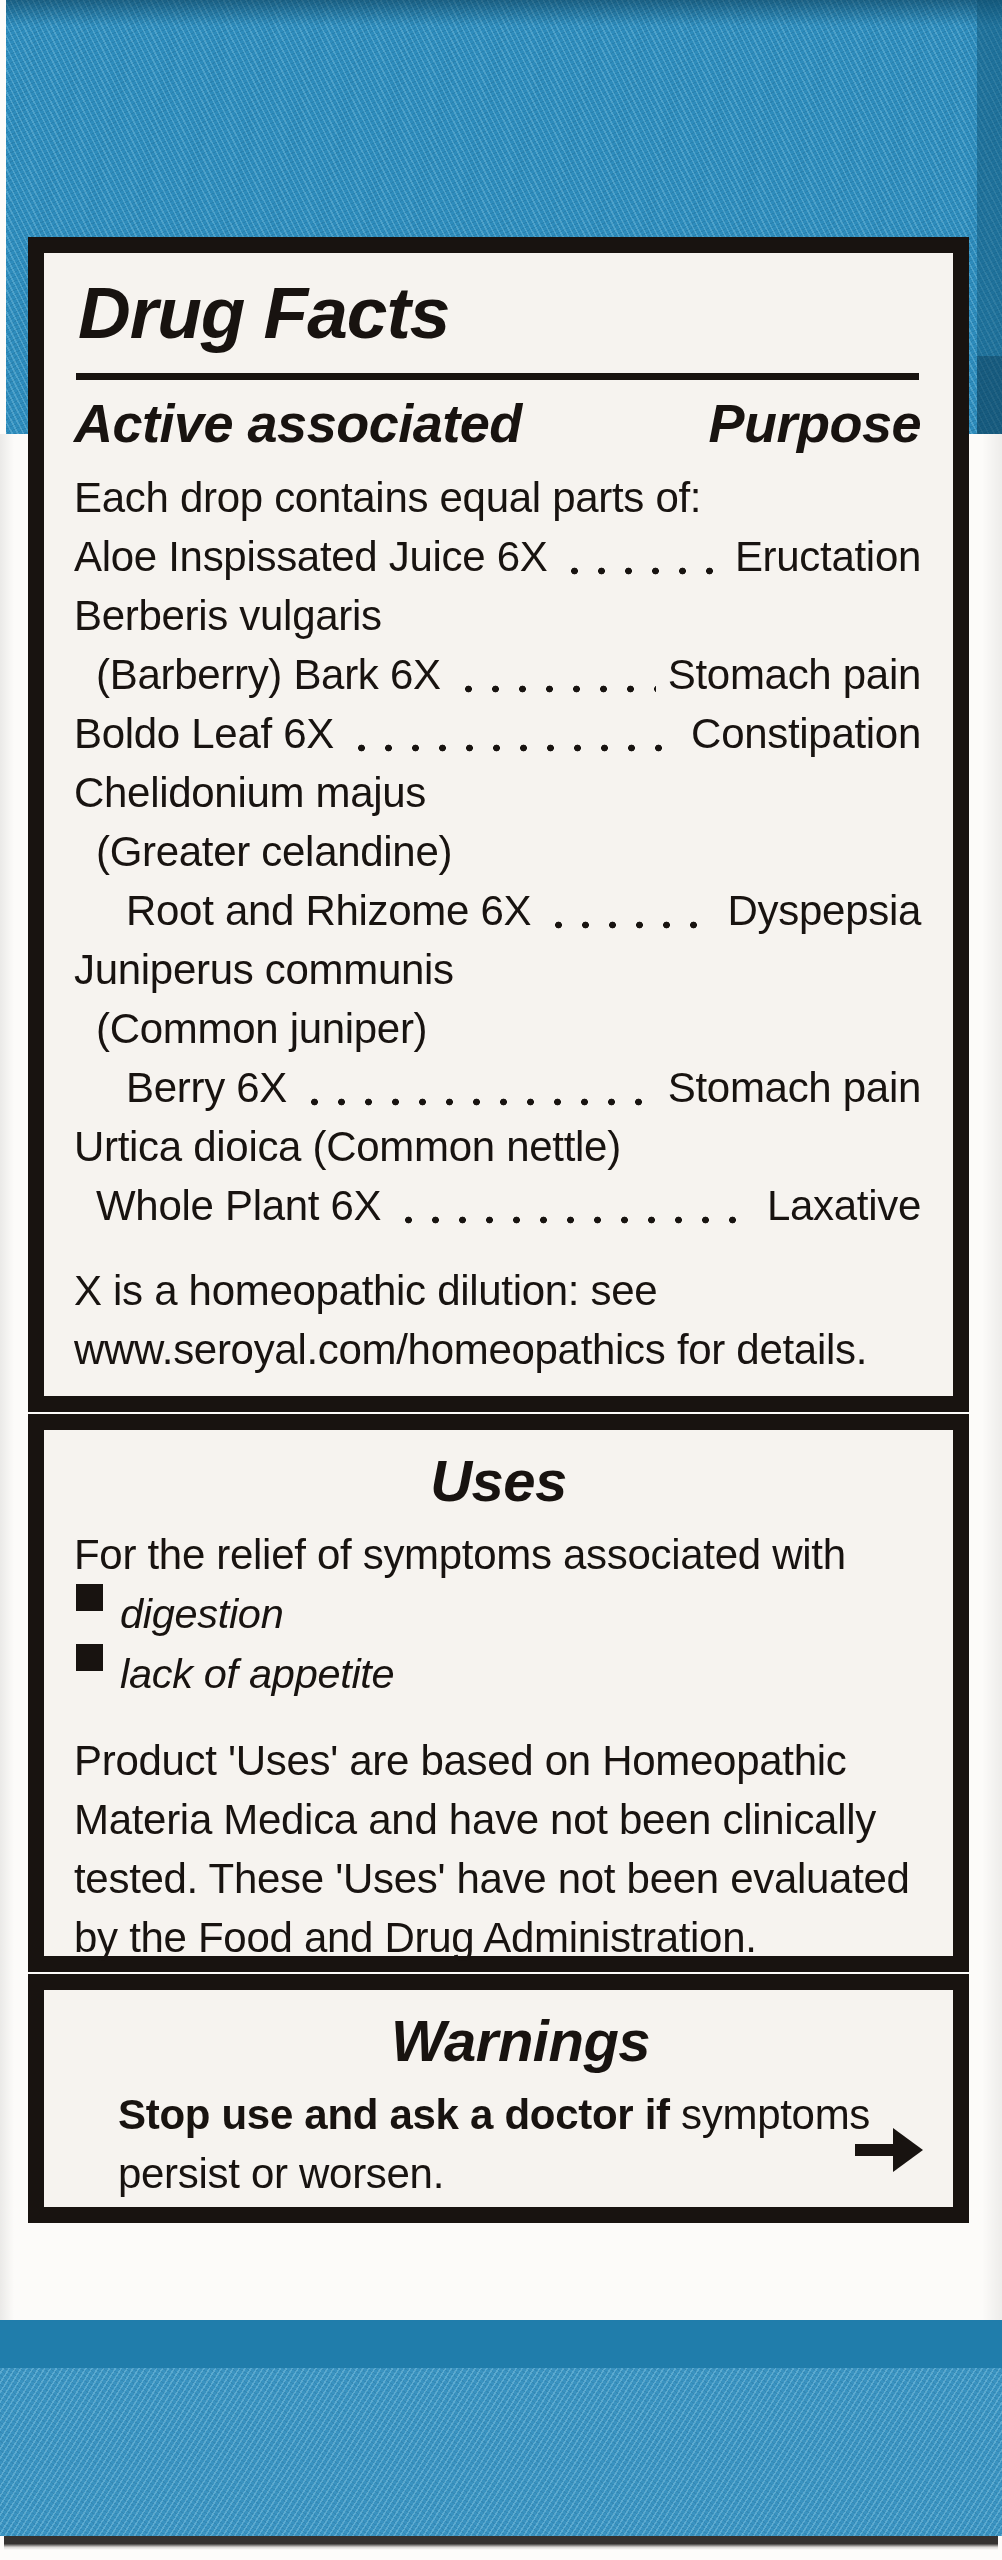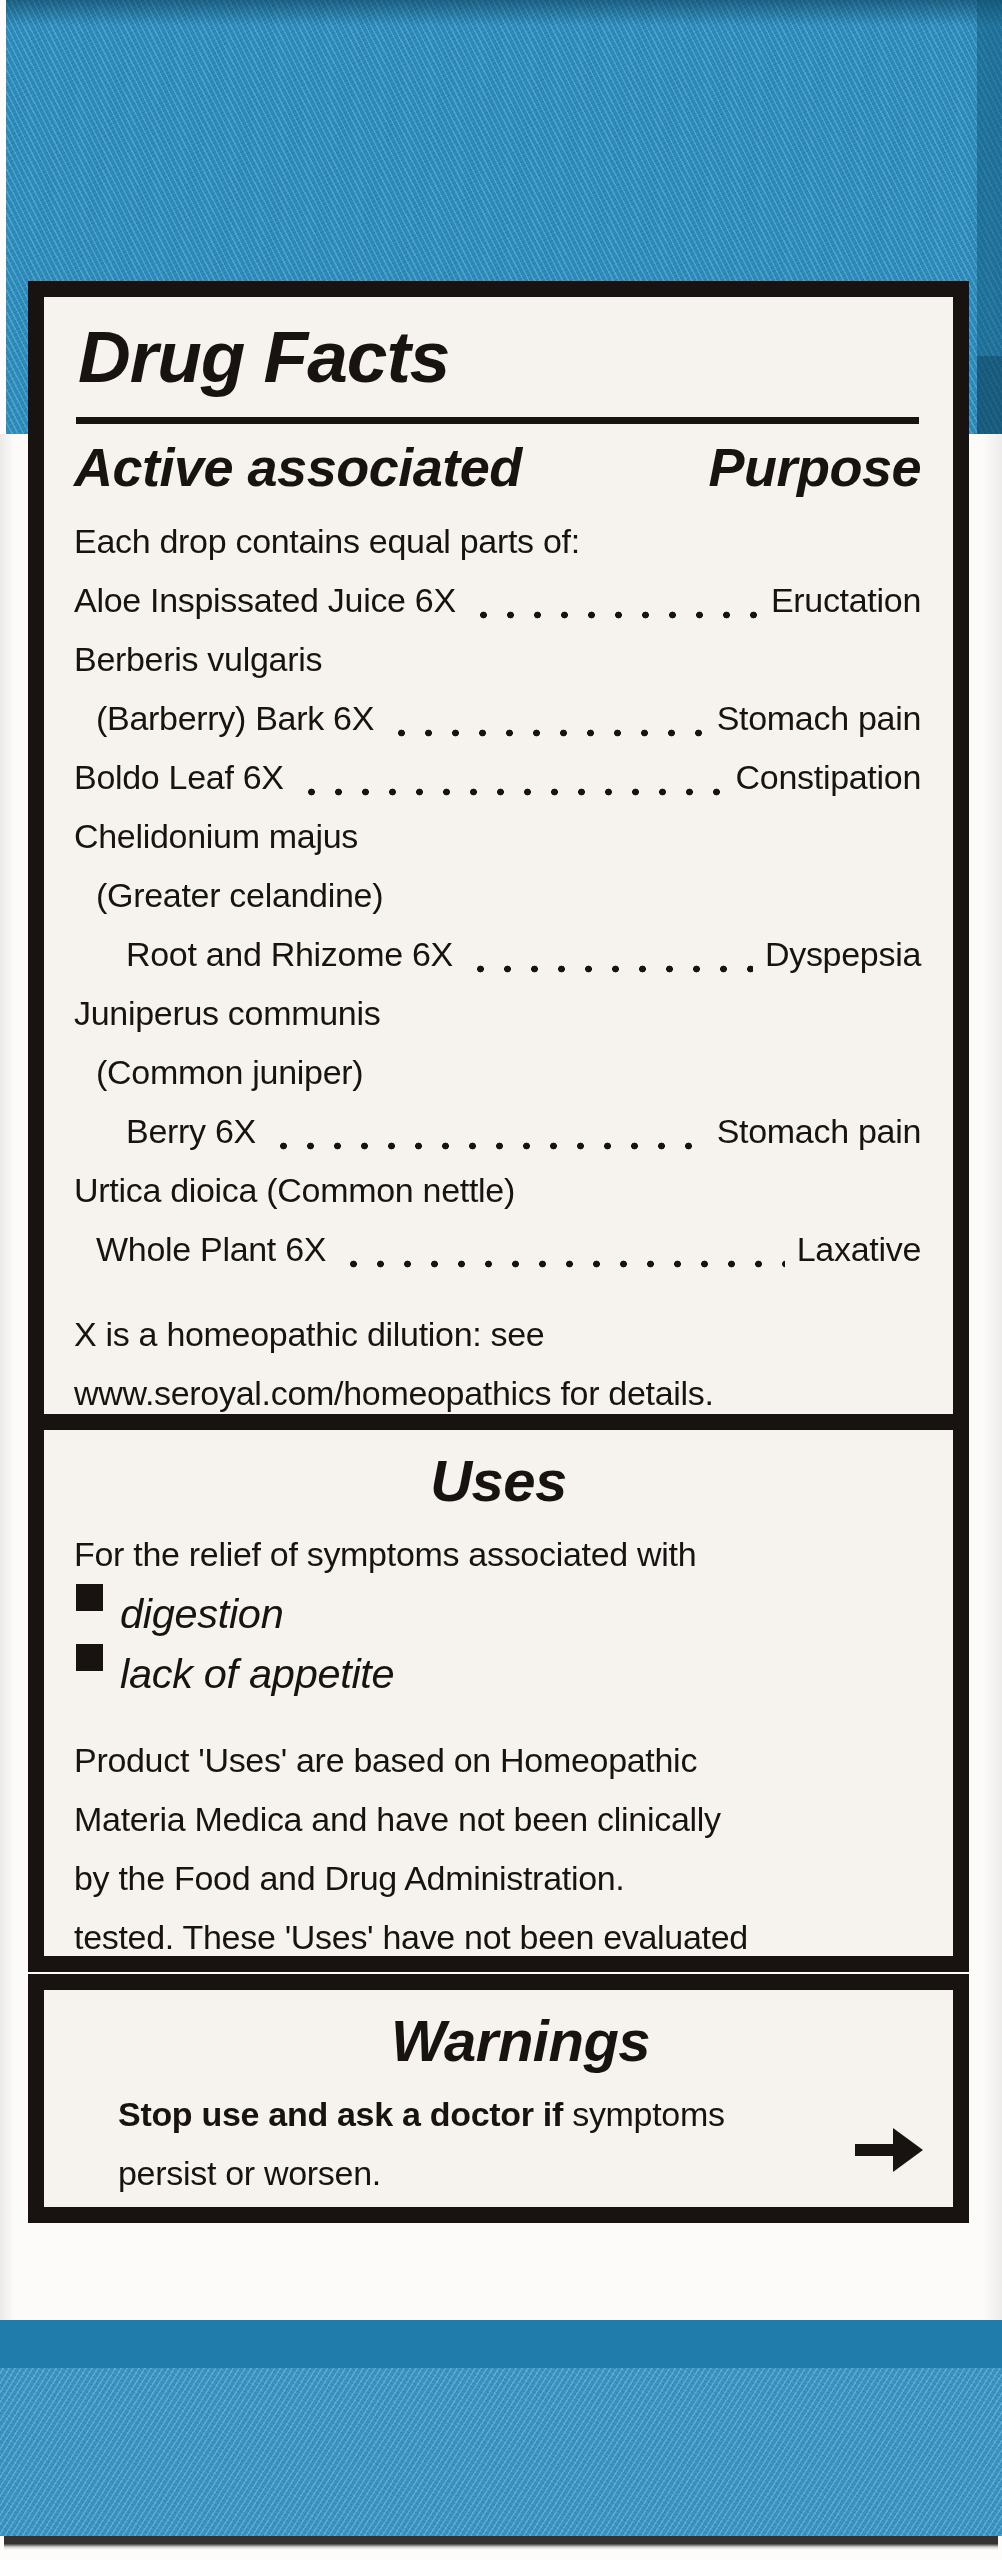--- a/index.html
+++ b/index.html
@@ -24,31 +24,31 @@
         background-color:#3a93c1;
         background-image:
           repeating-linear-gradient(-58deg, rgba(170,225,245,.30) 0 1.5px, rgba(170,225,245,0) 1.5px 5px),
           repeating-linear-gradient(32deg, rgba(8,62,92,.12) 0 1px, rgba(8,62,92,0) 1px 4px);}
   .bottom-shadow{position:absolute;left:4px;top:2536px;width:994px;height:14px;
         background:linear-gradient(180deg, rgba(25,22,20,.88) 0 55%, rgba(120,115,110,.25) 80%, rgba(255,255,255,0));}
 
   
   .dfbox{position:absolute;left:28px;width:941px;box-sizing:border-box;
          border:16px solid #181310;background:#f6f3ef;}
-  .box-active{top:237px;height:1175px;margin-top:44px;}
+  .box-active{top:237px;height:1175px;}
   .box-uses{top:1414px;height:558px;}
   .box-warn{top:1974px;height:249px;padding-left:44px;}
   .inner{position:relative;padding:10px 32px 0 30px;}
 
   .df-title{font-size:73px;font-weight:bold;font-style:italic;letter-spacing:-1px;
             margin:10px 0 0 4px;line-height:1.1;}
   .rule{height:7px;background:#181310;margin:20px 2px 12px 2px;}
   .ai-head{display:flex;justify-content:space-between;align-items:baseline;
            font-size:54px;font-weight:bold;font-style:italic;letter-spacing:-0.5px;margin:6px 0 14px 0;}
-  .body-line,.row{font-size:34px;line-height:59px;letter-spacing:-0.3px;white-space:nowrap;}
+  .body-line,.row{font-size:42px;line-height:59px;letter-spacing:-0.3px;white-space:nowrap;}
   .row{display:flex;align-items:baseline;}
   .row .nm{flex:0 0 auto;}
   .row .dots{flex:1 1 auto;margin:0 12px 0 14px;align-self:stretch;
              background-image:radial-gradient(circle, #181310 3.1px, rgba(0,0,0,0) 3.7px);
              background-size:27px 10px;background-repeat:repeat-x;background-position:left calc(100% - 10px);}
   .row .pp{flex:0 0 auto;text-align:right;}
   .i1{padding-left:22px;justify-content:space-between;}
   .i2{padding-left:52px;}
   .note{margin-top:26px;}
 
@@ -146,22 +146,22 @@
             <span>digestion</span>
           </div>
           <div class="bullet-line">
             <span class="sq"></span>
             <span>lack of appetite</span>
           </div>
         </div>
       <div class="disclaimer" id="uses-disclaimer">
           <div class="body-line">Product 'Uses' are based on Homeopathic</div>
           <div class="body-line">Materia Medica and have not been clinically</div>
+          <div class="body-line">tested. These 'Uses' have not been evaluated</div>
           <div class="body-line">by the Food and Drug Administration.</div>
-          <div class="body-line">tested. These 'Uses' have not been evaluated</div>
         </div>
     </div>
   </div>
 
   <div class="dfbox box-warn">
     <div class="inner">
       <div class="sec-title">Warnings</div>
       <div class="body-line warn-text">
         <b>Stop use and ask a doctor if</b><span> symptoms</span>
       </div>

